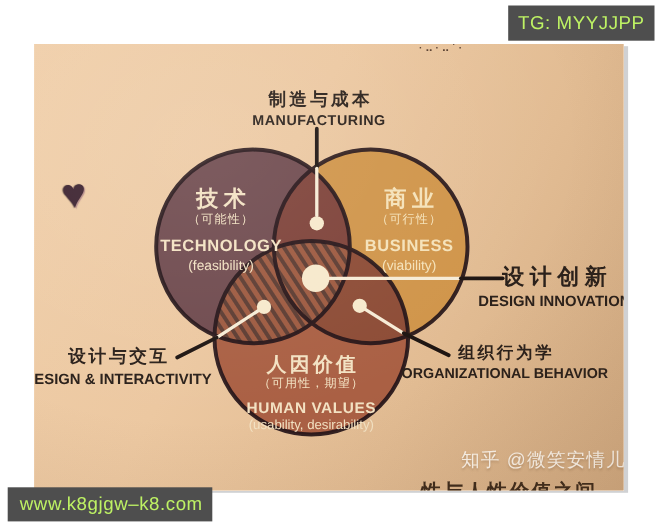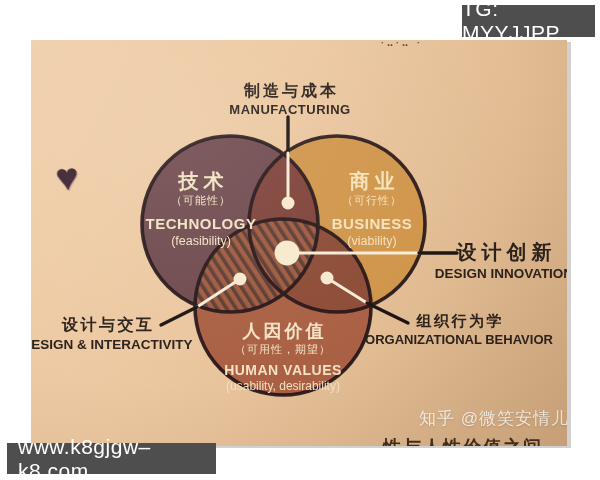--- a/index.html
+++ b/index.html
@@ -51,26 +51,26 @@
   .top-crop{
     position:absolute;left:350px;top:-2px;height:9px;overflow:hidden;
     font-size:9px;letter-spacing:3px;color:#5a4030;font-weight:bold;
   }
   .bottom-crop{
     position:absolute;left:352px;top:395px;font-size:18px;font-weight:bold;
     letter-spacing:2px;color:#3f2c1c;white-space:nowrap;
   }
   
   .badge{
-    position:absolute;background:#4e4e4e;color:#ffffff;
+    position:absolute;background:#4e4e4e;color:#bef264;
     display:flex;align-items:center;justify-content:center;
-    font-size:21px;letter-spacing:0.5px;
+    font-size:17px;letter-spacing:0.5px;
   }
   .badge-tg{left:462px;top:5px;width:133px;height:32px;}
-  .badge-url{left:7px;top:443px;width:209px;height:31px;justify-content:flex-start;padding-left:11px;box-sizing:border-box;}
+  .badge-url{left:7px;top:443px;width:186px;height:31px;justify-content:flex-start;padding-left:11px;box-sizing:border-box;}
 </style>
 </head>
 <body>
 
 <div class="photo">
 
   <svg class="venn" width="536" height="406" viewBox="0 0 536 406">
     <defs>
       <clipPath id="clipTech">
           <circle cx="199" cy="184" r="88"></circle>

